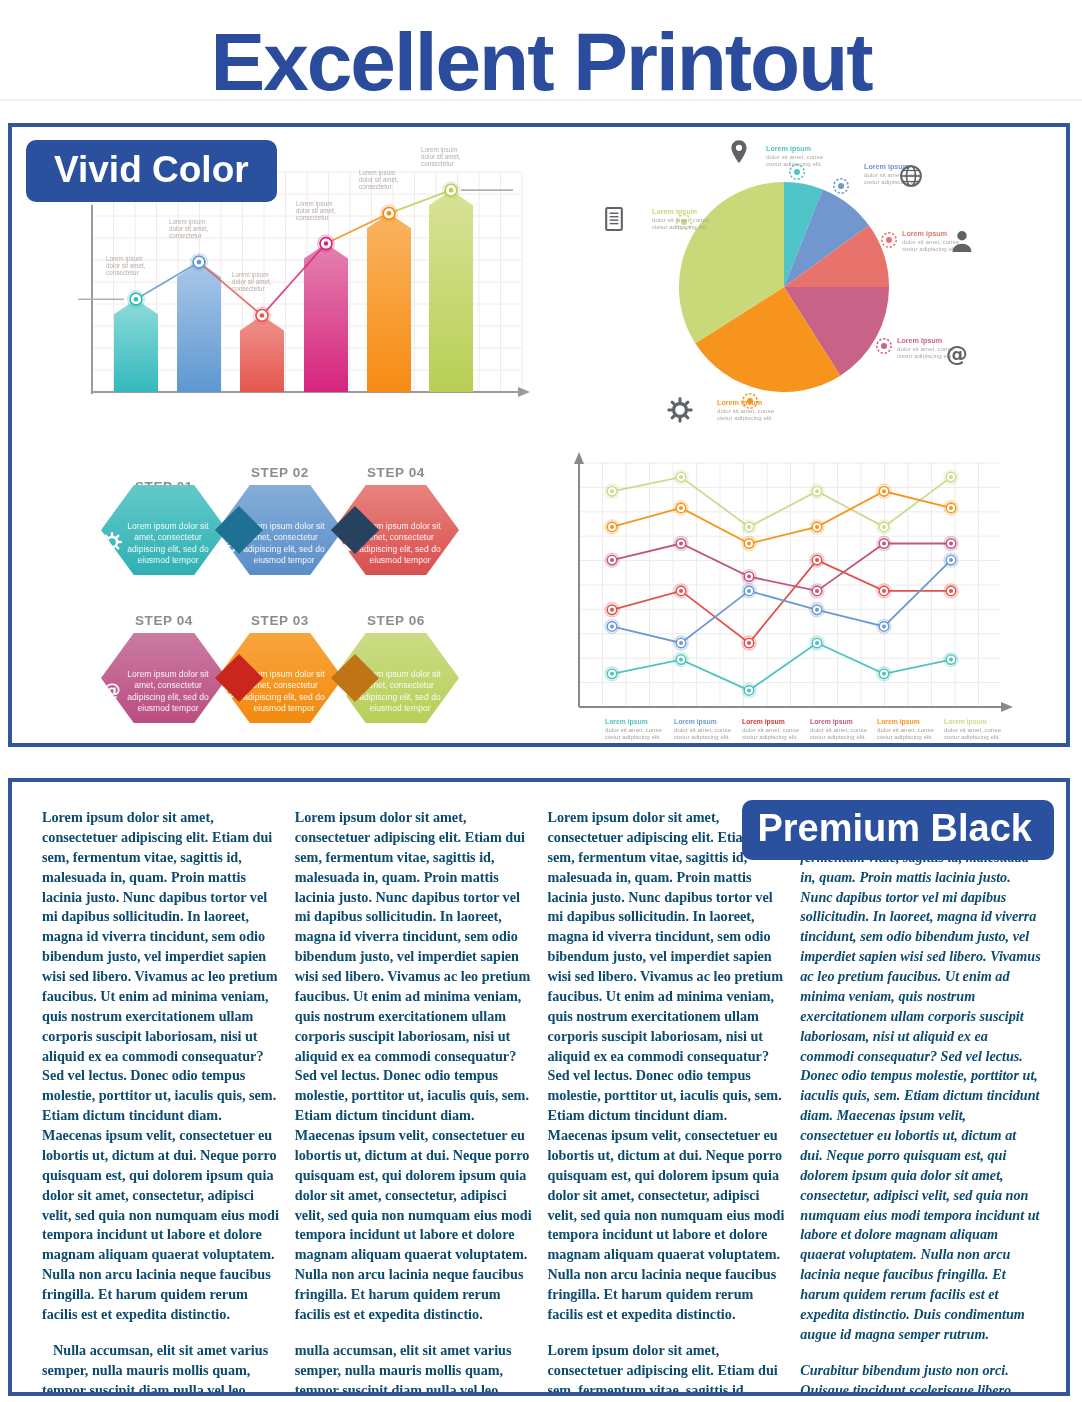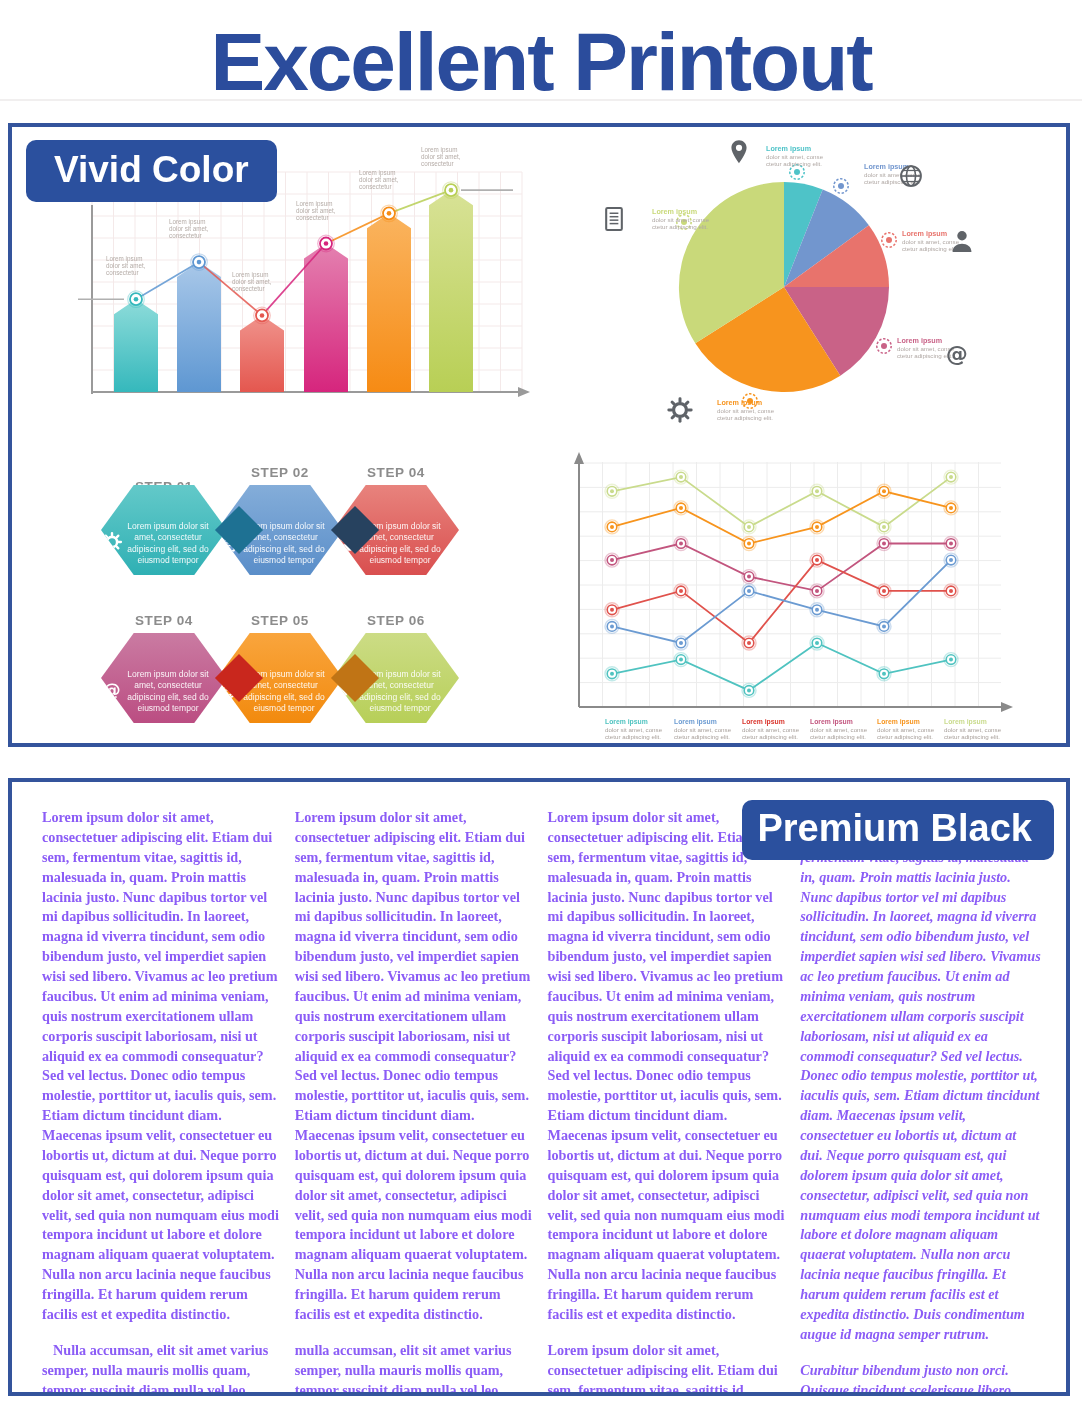--- a/index.html
+++ b/index.html
@@ -26,21 +26,21 @@
        display:flex;align-items:center;padding-top:24px;}
   .hexicon{width:22px;height:22px;flex:0 0 auto;}
   .hextext{width:90px;font-size:8.5px;line-height:1.32;color:rgba(255,255,255,.93);
        text-align:center;margin-top:3px;}
   .steplabel{position:absolute;width:126px;text-align:center;font-weight:bold;color:#8c8c8c;
        font-size:13.5px;letter-spacing:.6px;}
   .diamond{position:absolute;width:34px;height:34px;transform:rotate(45deg);z-index:3;}
   #columns{position:absolute;left:0;top:0;right:0;bottom:0;padding:26px 24px 0 30px;
        display:flex;gap:11px;overflow:hidden;box-sizing:border-box;}
   .col{flex:1;min-width:0;font-family:"Liberation Serif",serif;font-weight:bold;
-       font-size:14.2px;line-height:1.40;color:#8b5cf6;}
+       font-size:14.2px;line-height:1.40;color:#0c4a6e;}
   .col p{margin:0 0 16px 0;}
   .col p.indent{text-indent:11px;}
   .col.italic{font-style:italic;}
   svg{display:block;}
 </style>
 </head>
 <body>
 
 <h1 class="page-title">Excellent Printout</h1>
 <div class="title-rule"></div>
@@ -310,21 +310,21 @@
       </div>
       <div class="steplabel" style="left:89px;top:156px">STEP 04</div>
       <div class="hex" style="left:89px;top:176px;background:linear-gradient(180deg,#ca7ba2,#bb4d82)">
        <svg class="hexicon" viewBox="0 0 24 24">
           <g transform="translate(0,0) scale(1)">
             <text x="12" y="18.5" text-anchor="middle" font-size="19" font-weight="bold" fill="#ffffff" font-family="'DejaVu Sans',sans-serif">@</text>
           </g>
         </svg>
        <div class="hextext">Lorem ipsum dolor sit amet, consectetur adipiscing elit, sed do eiusmod tempor</div>
       </div>
-      <div class="steplabel" style="left:205px;top:156px">STEP 05</div>
+      <div class="steplabel" style="left:205px;top:156px">STEP 03</div>
       <div class="hex" style="left:205px;top:176px;background:linear-gradient(180deg,#f9a53d,#f28a0e)">
        <svg class="hexicon" viewBox="0 0 24 24">
           <g transform="translate(0,0) scale(1)">
             <circle cx="12" cy="12" r="8.6" fill="none" stroke="#ffffff" stroke-width="1.7"></circle>
             <ellipse cx="12" cy="12" rx="3.9" ry="8.6" fill="none" stroke="#ffffff" stroke-width="1.4"></ellipse>
             <line x1="3.4" y1="12" x2="20.6" y2="12" stroke="#ffffff" stroke-width="1.4"></line>
             <line x1="4.8" y1="7.2" x2="19.2" y2="7.2" stroke="#ffffff" stroke-width="1.1"></line>
             <line x1="4.8" y1="16.8" x2="19.2" y2="16.8" stroke="#ffffff" stroke-width="1.1"></line>
           </g>
         </svg>

